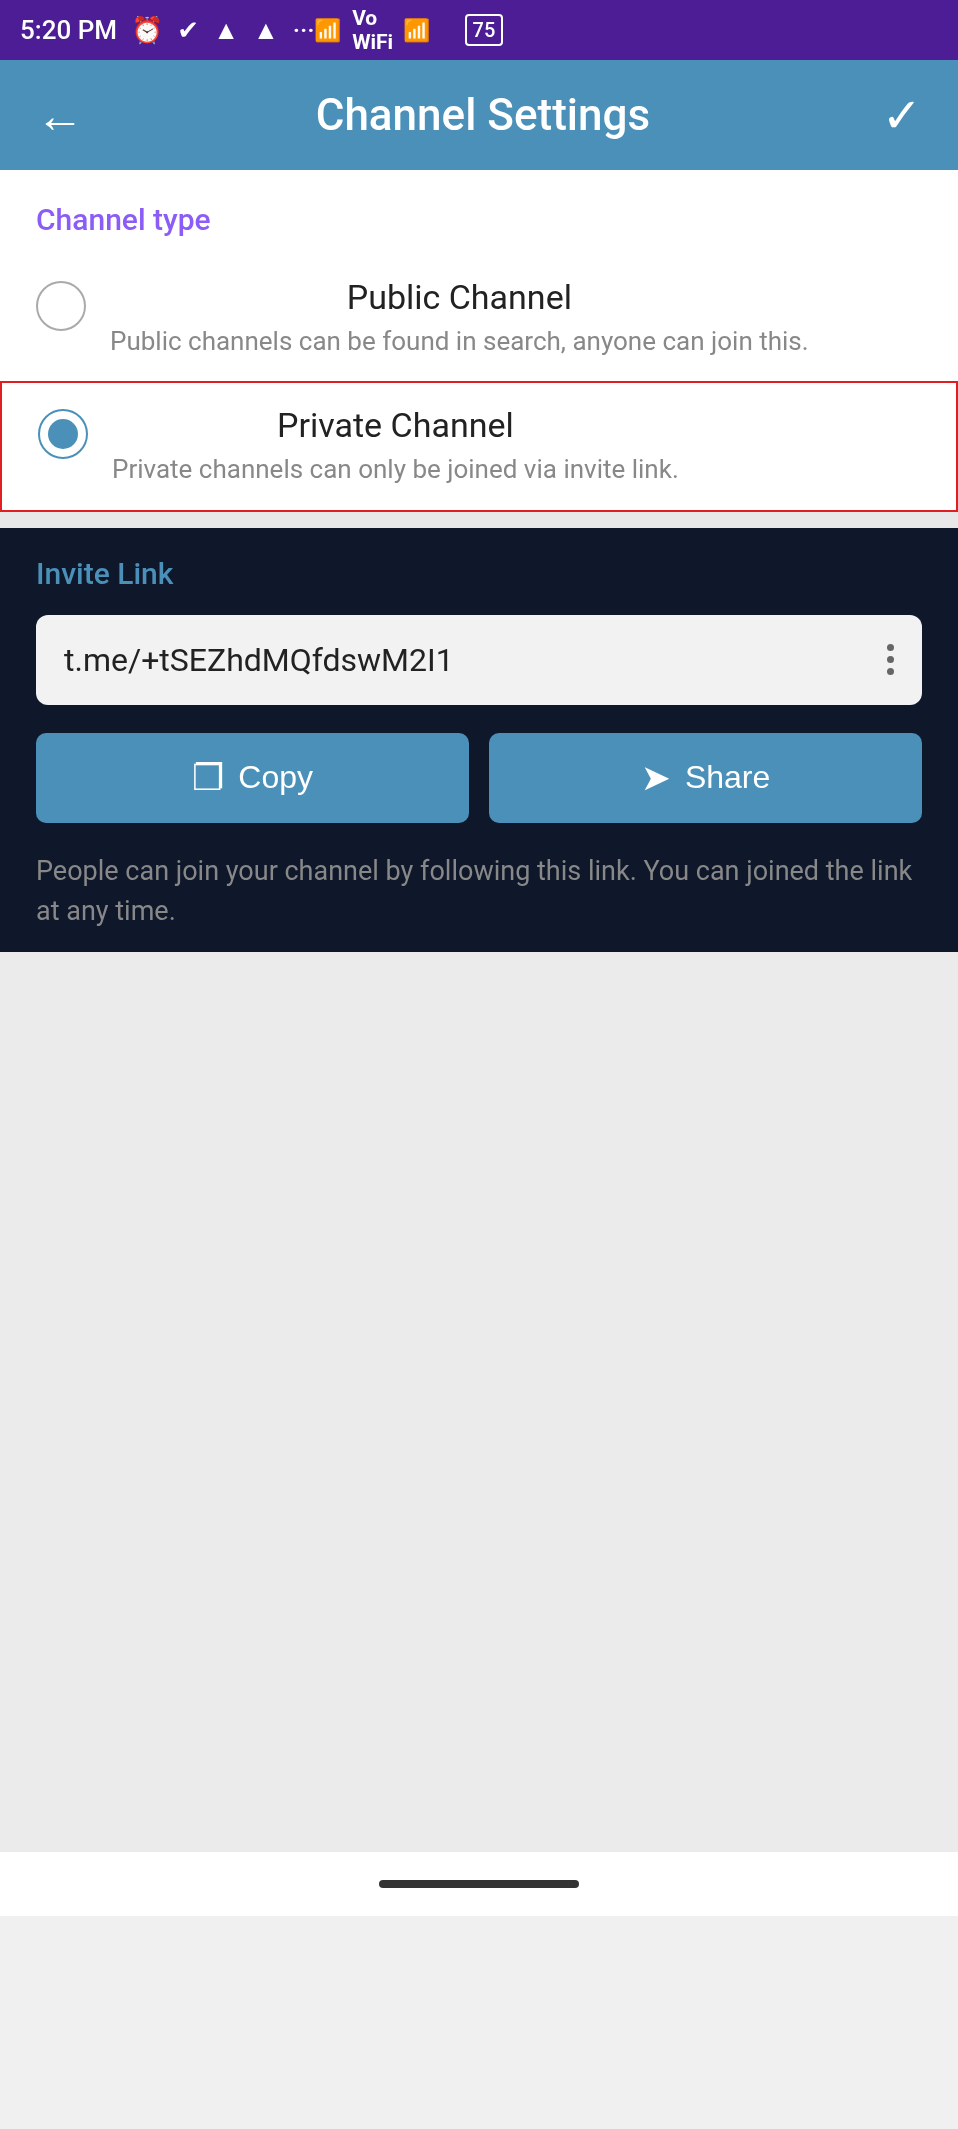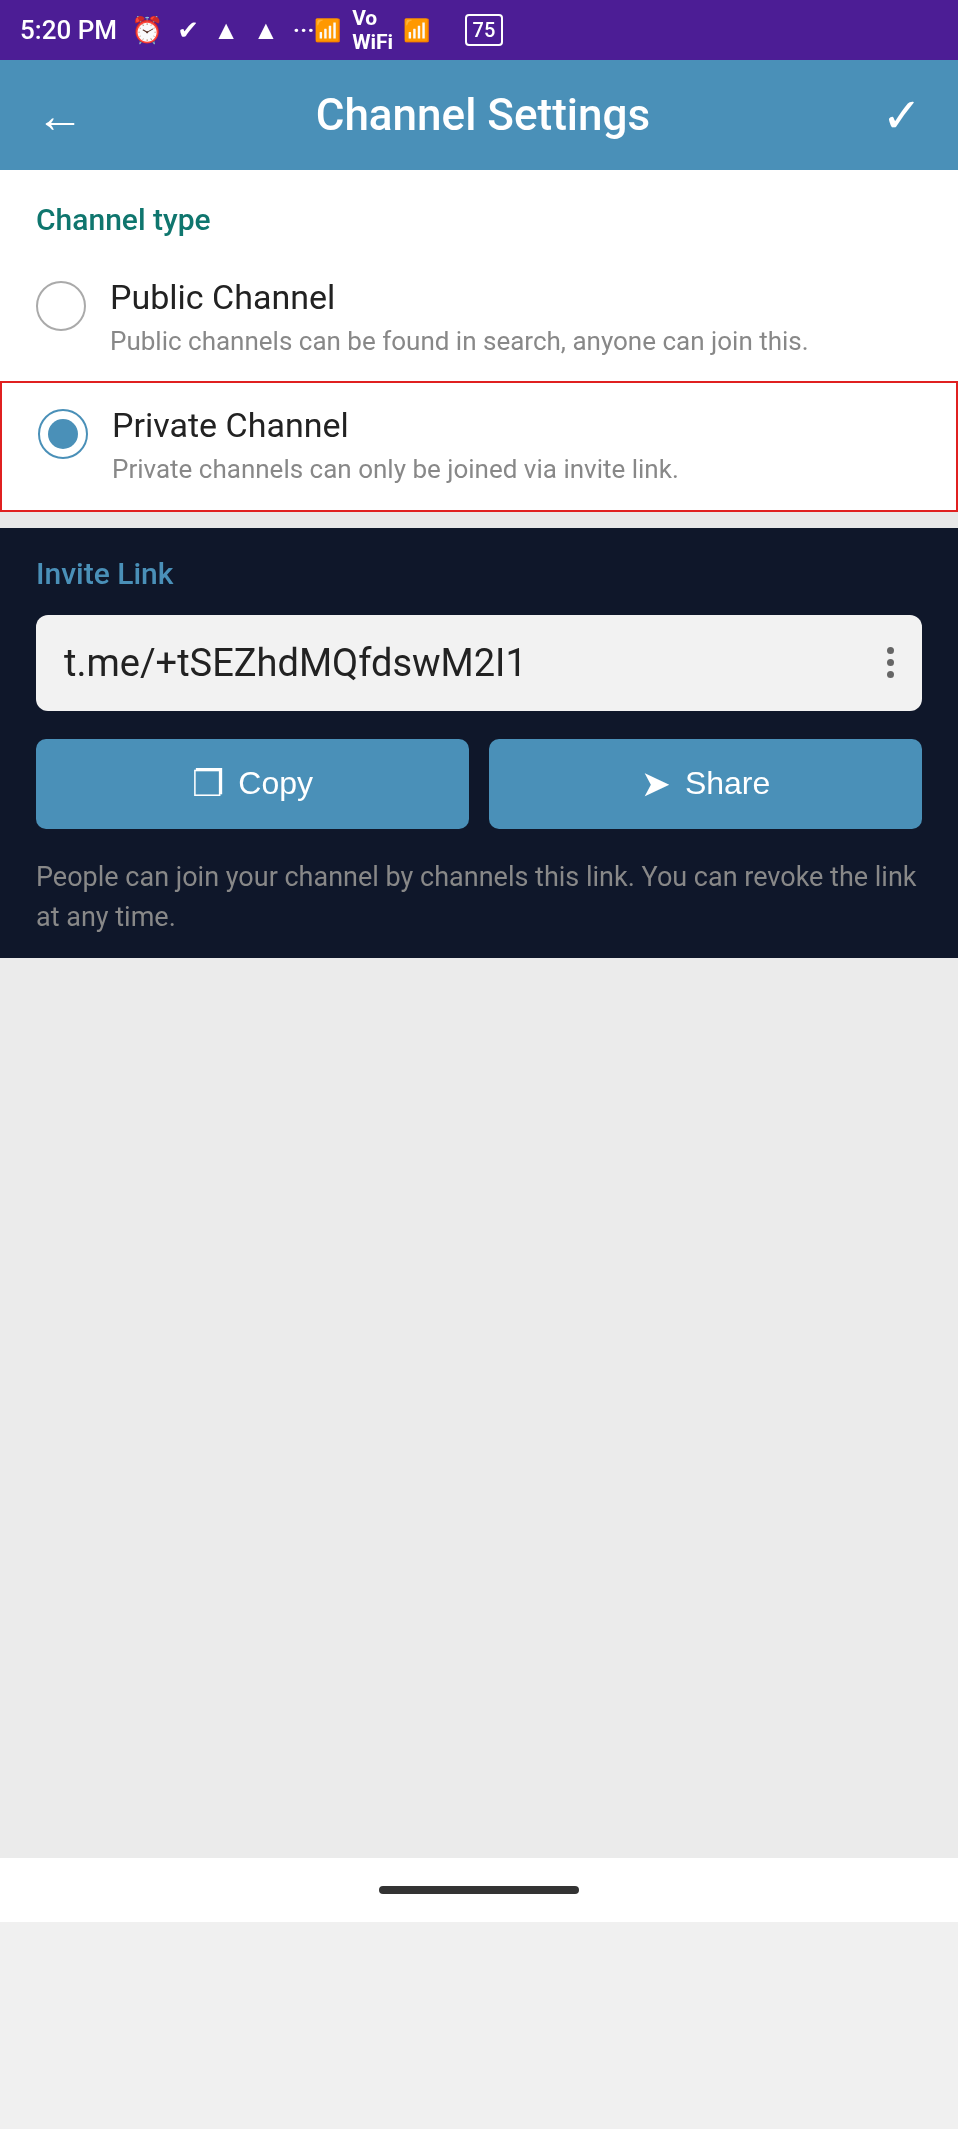--- a/index.html
+++ b/index.html
@@ -66,21 +66,21 @@
     }
 
     
     .content {
       background: white;
       padding: 0;
     }
 
     
     .section-label {
-      color: #0f766e;
+      color: #8b5cf6;
       font-size: 30px;
       font-weight: 500;
       padding: 32px 36px 18px 36px;
       background: white;
     }
 
     
     .radio-option {
       display: flex;
       align-items: flex-start;
@@ -108,20 +108,21 @@
     .radio-inner {
       width: 30px;
       height: 30px;
       border-radius: 50%;
       background: #4a90b8;
     }
     .radio-text-group {
       display: flex;
       flex-direction: column;
       gap: 6px;
+      align-items: center;
     }
     .radio-title {
       font-size: 34px;
       color: #222;
       font-weight: 400;
     }
     .radio-desc {
       font-size: 26px;
       color: #888;
       line-height: 1.4;
@@ -149,21 +150,21 @@
     .link-box {
       background: #f2f2f2;
       border-radius: 12px;
       padding: 26px 28px;
       display: flex;
       align-items: center;
       justify-content: space-between;
       margin-bottom: 28px;
     }
     .link-text {
-      font-size: 38px;
+      font-size: 32px;
       color: #222;
     }
     .dots-menu {
       font-size: 36px;
       color: #666;
       cursor: pointer;
       letter-spacing: -2px;
       display: flex;
       flex-direction: column;
       gap: 5px;
@@ -299,21 +300,21 @@
       <button class="btn">
         <span class="btn-icon">❐</span>
         <span>Copy</span>
       </button>
       <button class="btn">
         <span class="btn-icon">➤</span>
         <span>Share</span>
       </button>
     </div>
 
-    <p class="note-text">People can join your channel by channels this link. You can revoke the link at any time.</p>
+    <p class="note-text">People can join your channel by following this link. You can joined the link at any time.</p>
   </div>
 
 </div>
 
 <div class="gray-area"></div>
 
 <div class="bottom-bar">
   <div class="bottom-pill"></div>
 </div>
 

